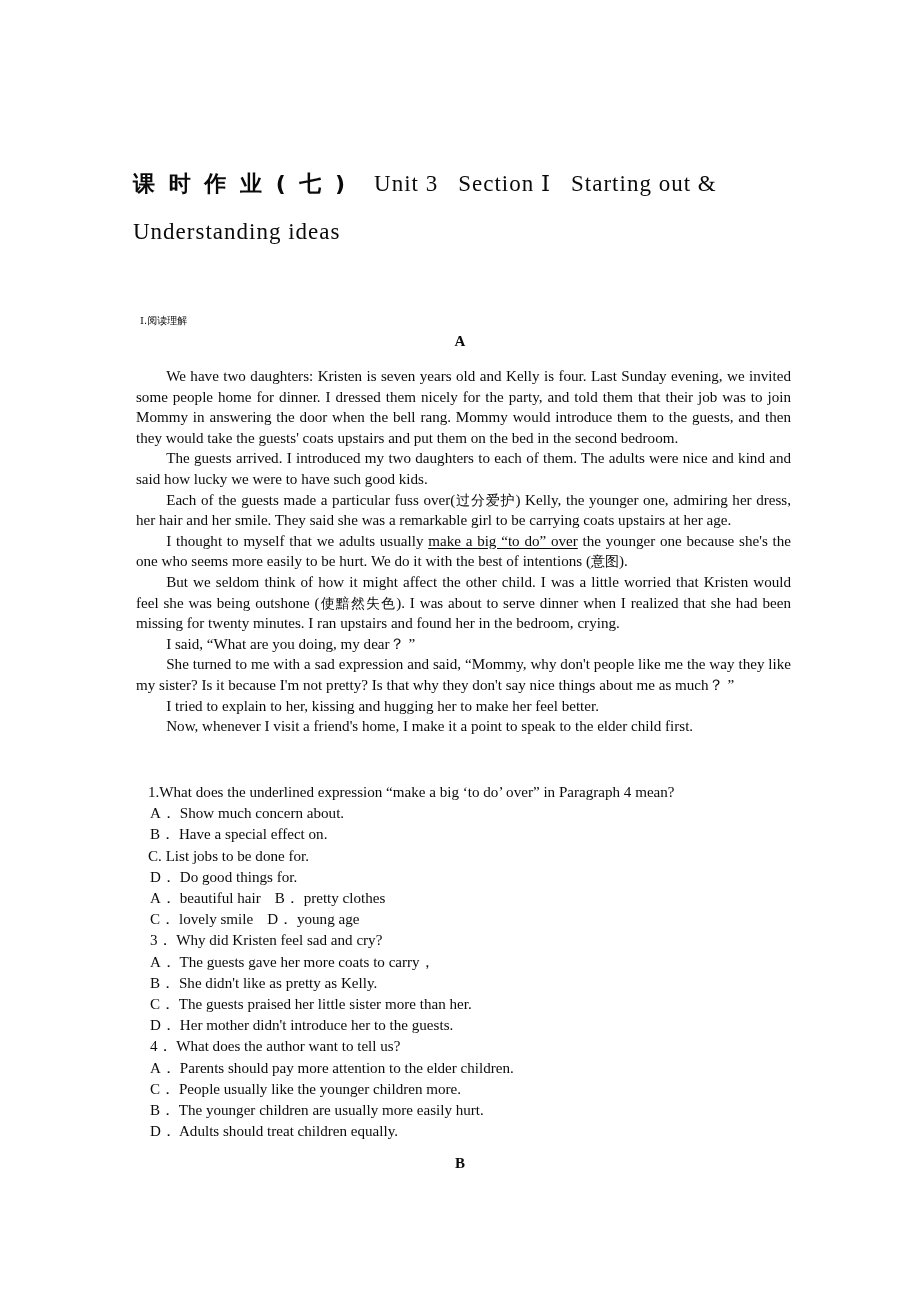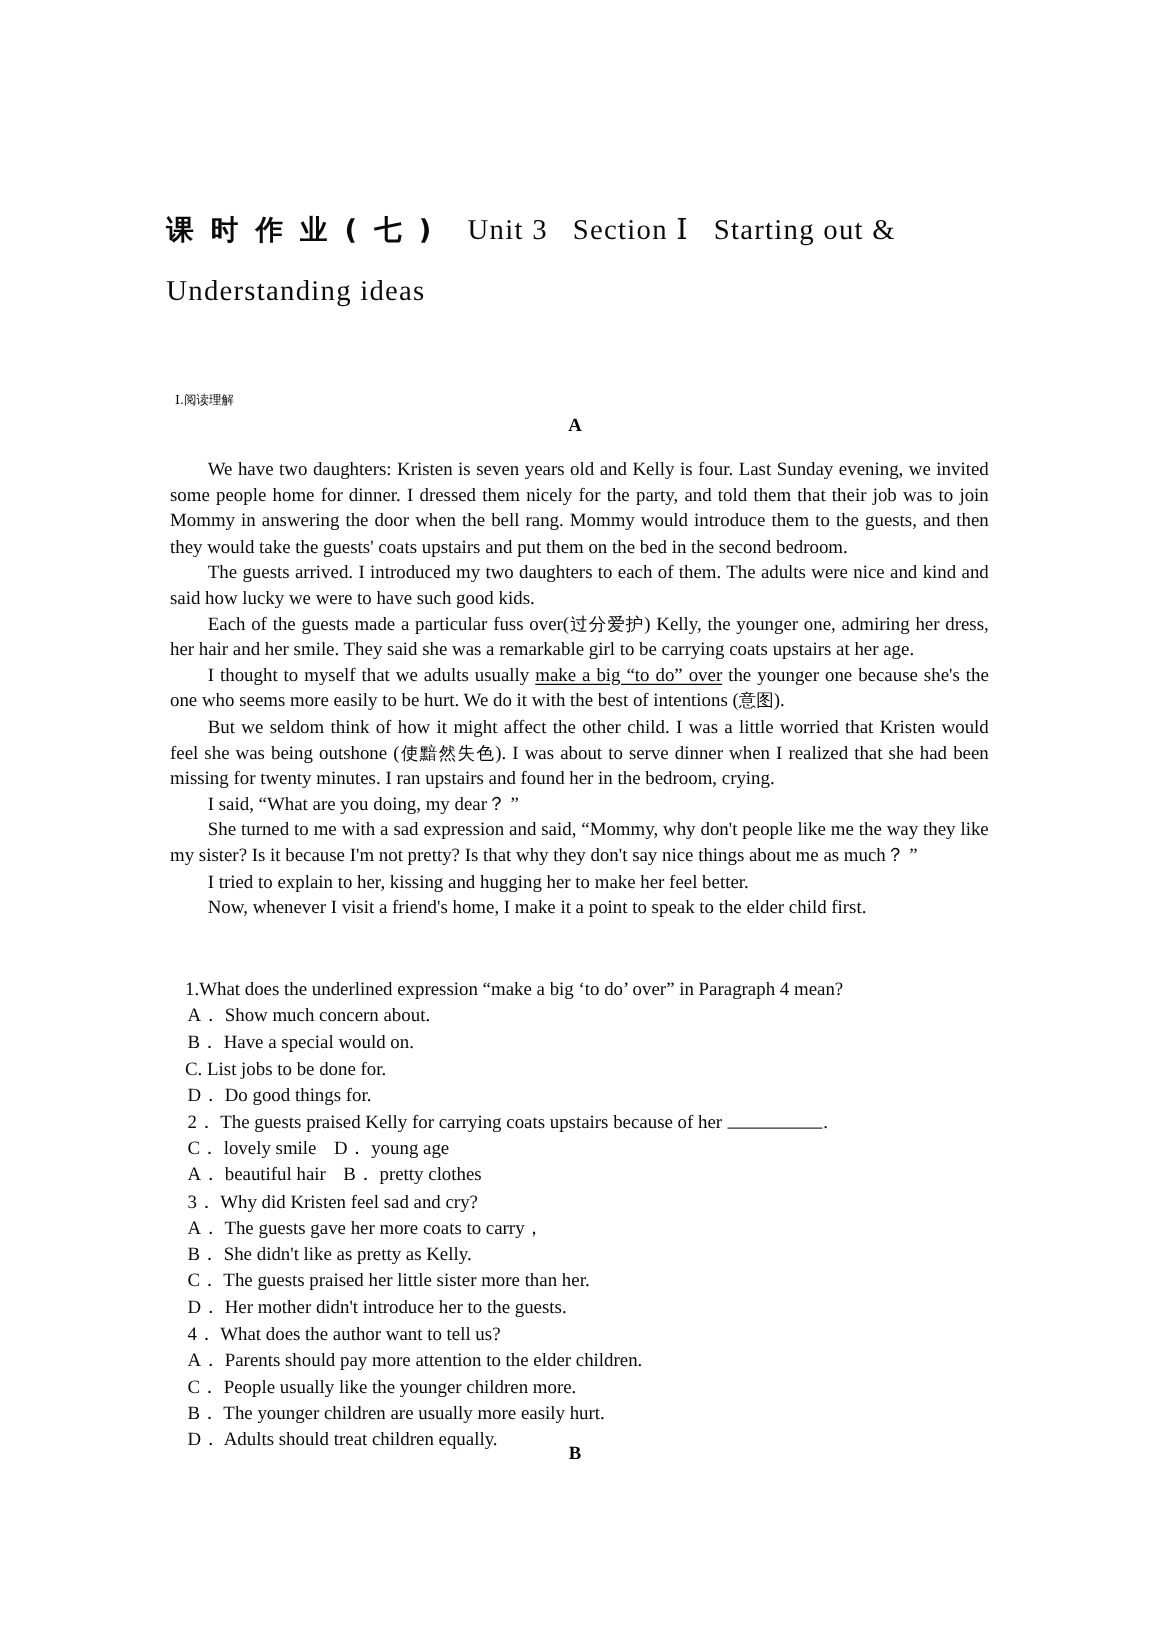--- a/index.html
+++ b/index.html
@@ -159,27 +159,26 @@
 
     <p class="para">I tried to explain to her, kissing and hugging her to make her feel better.</p>
 
     <p class="para">Now, whenever I visit a friend's home, I make it a point to speak to the elder child first.</p>
   </div>
 
   <div class="questions">
 
     <p class="q-line tight"><span>1.</span><span>What does the underlined expression “make a big ‘to do’ over” in Paragraph 4 mean?</span></p>
     <p class="q-line"><span>A．</span> <span>Show much concern about.</span></p>
-    <p class="q-line"><span>B．</span> <span>Have a special would on.</span></p>
+    <p class="q-line"><span>B．</span> <span>Have a special effect on.</span></p>
     <p class="q-line tight"><span>C.</span> <span>List jobs to be done for.</span></p>
     <p class="q-line"><span>D．</span> <span>Do good things for.</span></p>
 
-    <p class="q-line"><span>2．</span> <span>The guests praised Kelly for carrying coats upstairs because of her</span><span class="blank-line"></span><span>.</span></p>
+    <p class="q-line"><span>A．</span> <span>beautiful hair</span><span class="opt-gap"></span><span>B．</span> <span>pretty clothes</span></p>
     <p class="q-line"><span>C．</span> <span>lovely smile</span><span class="opt-gap"></span><span>D．</span> <span>young age</span></p>
-    <p class="q-line"><span>A．</span> <span>beautiful hair</span><span class="opt-gap"></span><span>B．</span> <span>pretty clothes</span></p>
 
     <p class="q-line"><span>3．</span> <span>Why did Kristen feel sad and cry?</span></p>
     <p class="q-line"><span>A．</span> <span>The guests gave her more coats to carry，</span></p>
     <p class="q-line"><span>B．</span> <span>She didn't like as pretty as Kelly.</span></p>
     <p class="q-line"><span>C．</span> <span>The guests praised her little sister more than her.</span></p>
     <p class="q-line"><span>D．</span> <span>Her mother didn't introduce her to the guests.</span></p>
 
     <p class="q-line"><span>4．</span> <span>What does the author want to tell us?</span></p>
     <p class="q-line"><span>A．</span> <span>Parents should pay more attention to the elder children.</span></p>
     <p class="q-line"><span>C．</span> <span>People usually like the younger children more.</span></p>

